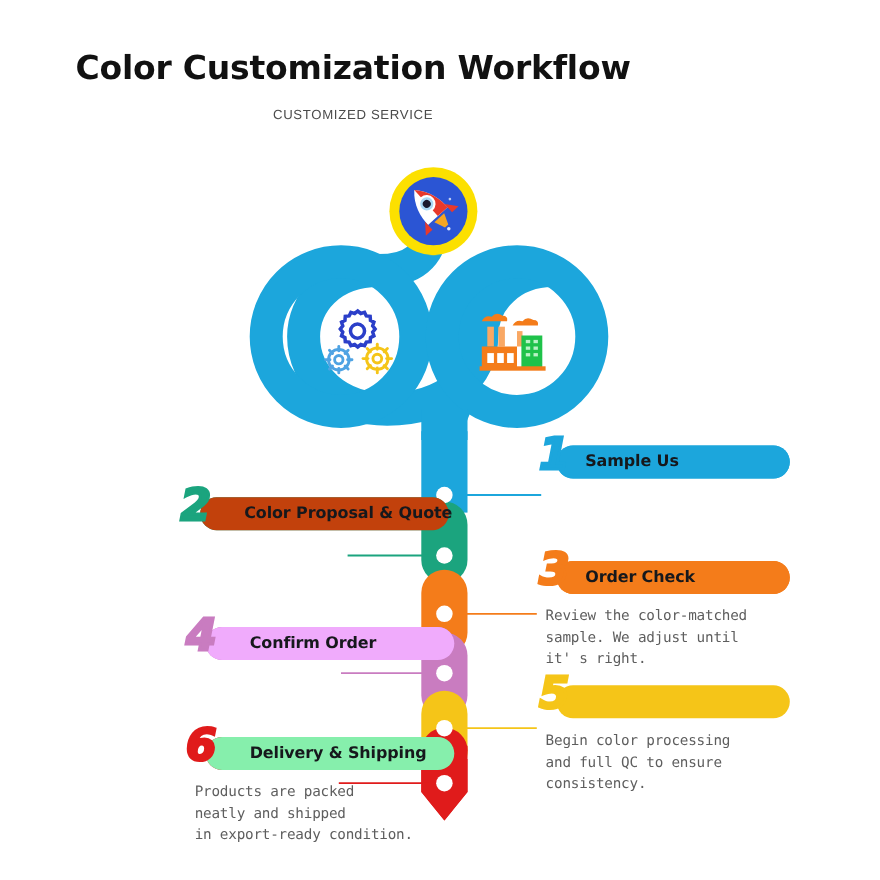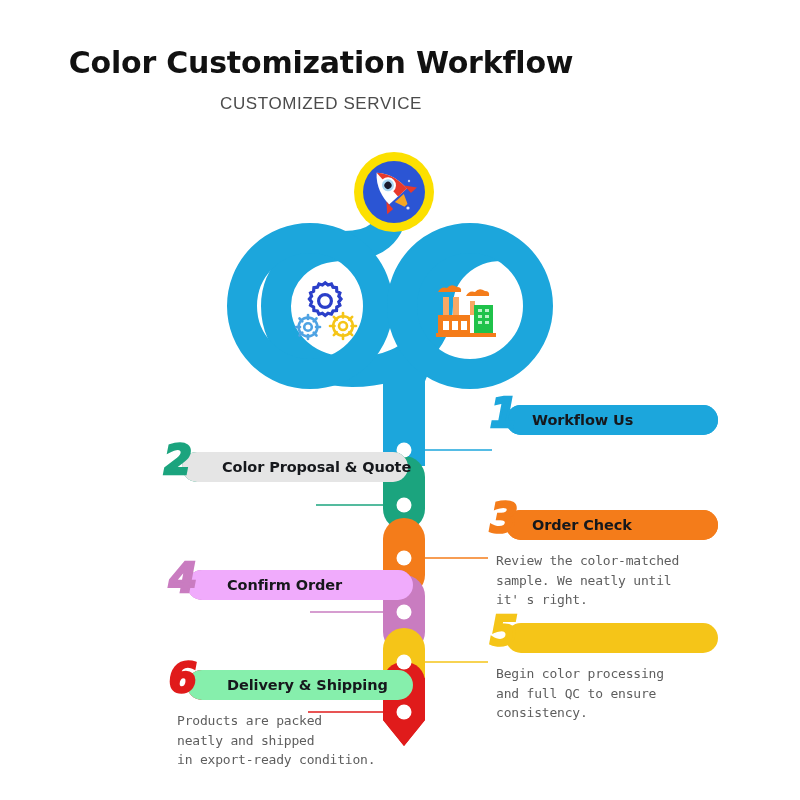--- a/index.html
+++ b/index.html
@@ -34,21 +34,21 @@
     font-size: 30px;
     font-weight: 700;
     letter-spacing: -0.2px;
     color: #111111;
     line-height: 38px;
   }
 
   #page-subtitle {
     margin-top: 11px;
     font-family: "Liberation Sans", sans-serif;
-    font-size: 17px;
+    font-size: 12px;
     font-weight: 400;
     letter-spacing: 0.6px;
     color: #4b4b4b;
     line-height: 22px;
   }
 
   
   #flow-graphic {
     position: absolute;
     top: 0;
@@ -273,45 +273,45 @@
       <rect x="29" y="42" width="6" height="9"></rect>
     </g>
     <rect x="4" y="54" width="60" height="4" fill="#F47C1A"></rect>
   </svg>
 
   <div class="step right" style="left:468px; top:405px;">
     <div class="step-head">
       <div class="step-pill" style="background: rgb(28, 166, 220);"></div>
       <div class="step-number" style="color: rgb(28, 166, 220);">1</div>
       <div class="step-pill" style="background: rgb(28, 166, 220);">
-        <span class="step-title">Workflow Us</span>
+        <span class="step-title">Sample Us</span>
       </div>
     </div>
   </div>
 
   <div class="step left" style="left:158px; top:452px;">
     <div class="step-head">
       <div class="step-pill" style="background: rgb(27, 164, 126);"></div>
       <div class="step-number" style="color: rgb(27, 164, 126);">2</div>
-      <div class="step-pill" style="background: #e5e5e5;">
+      <div class="step-pill" style="background: #c2410c;">
         <span class="step-title">Color Proposal &amp; Quote</span>
       </div>
     </div>
   </div>
 
   <div class="step right" style="left:468px; top:510px;">
     <div class="step-head">
       <div class="step-pill" style="background: rgb(244, 124, 26);"></div>
       <div class="step-number" style="color: rgb(244, 124, 26);">3</div>
       <div class="step-pill" style="background: rgb(244, 124, 26);">
         <span class="step-title">Order Check</span>
       </div>
     </div>
     <div class="step-body">Review the color-matched
-sample. We neatly until
+sample. We adjust until
 it' s right.</div>
   </div>
 
   <div class="step left" style="left:163px; top:570px;">
     <div class="step-head">
       <div class="step-pill" style="background: rgb(201, 124, 192);"></div>
       <div class="step-number" style="color: rgb(201, 124, 192);">4</div>
       <div class="step-pill" style="background: #f0abfc;">
         <span class="step-title">Confirm Order</span>
       </div>

